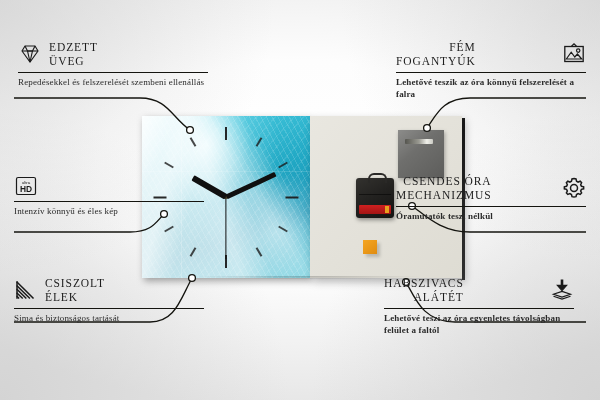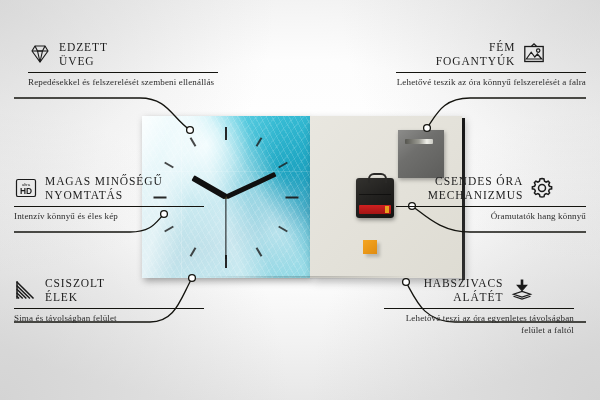--- a/index.html
+++ b/index.html
@@ -110,32 +110,32 @@
   .hand{position:absolute;background:#101010;transform-origin:bottom center;border-radius:1px;}
   .center-dot{
     position:absolute;left:50%;top:50%;width:4px;height:4px;margin:-2px 0 0 -2px;
     border-radius:50%;background:#6b5a2a;
   }
 
   
   .callout{position:absolute;width:190px;}
   .callout .head{display:flex;align-items:center;gap:7px;}
   .callout.left .head{justify-content:flex-start;}
-  .callout.right .head{justify-content:center;}
+  .callout.right .head{justify-content:space-between;}
   .title{
     font-size:11.5px;letter-spacing:.9px;color:#1d1d1d;line-height:1.25;
     text-transform:uppercase;font-weight:400;
   }
   .callout.left .title{text-align:left;}
   .callout.right .title{text-align:right;}
   .rule{height:1px;background:#14140f;margin-top:3px;}
   .sub{
     font-size:9px;color:#2b2b2b;line-height:1.35;margin-top:3px;letter-spacing:.15px;
   }
-  .callout.right .sub{text-align:right;}
+  .callout.right .sub{font-weight:bold;}
   .icon{width:24px;height:24px;flex:0 0 24px;}
   .icon svg{display:block;width:24px;height:24px;}
 
   
   .connectors{position:absolute;inset:0;pointer-events:none;}
 </style>
 </head>
 <body>
 
 <div class="vignette"></div>
@@ -197,21 +197,21 @@
   <g fill="#ffffff" stroke="#14140f" stroke-width="1.3">
     <circle cx="190" cy="130" r="3.4"></circle>
     <circle cx="164" cy="214" r="3.4"></circle>
     <circle cx="192" cy="278" r="3.4"></circle>
     <circle cx="427" cy="128" r="3.4"></circle>
     <circle cx="412" cy="206" r="3.4"></circle>
     <circle cx="406" cy="282" r="3.4"></circle>
   </g>
 </svg>
 
-<div class="callout left" style="left:28px;top:40px;">
+<div class="callout left" style="left:18px;top:40px;">
   <div class="head">
     <span class="icon">
       <svg viewBox="0 0 24 24" fill="none" stroke="#1a1a1a" stroke-width="1.1">
         <path d="M4 9 L12 20 L20 9 L17 4 L7 4 Z"></path>
         <path d="M4 9 H20"></path>
           <path d="M7 4 L9.5 9 L12 20"></path>
           <path d="M17 4 L14.5 9 L12 20"></path>
         <path d="M9.5 9 H14.5"></path>
       </svg>
     </span>
@@ -224,23 +224,20 @@
 </div>
 
 <div class="callout left" style="left:14px;top:174px;">
   <div class="head">
     <span class="icon">
       <svg viewBox="0 0 24 24">
         <rect x="2.5" y="3.5" width="19" height="17" rx="1.6" fill="none" stroke="#1a1a1a" stroke-width="1.2"></rect>
         <text x="12" y="10.2" text-anchor="middle" font-family="Liberation Sans, sans-serif" font-size="4.4" fill="#1a1a1a">ultra</text>
         <text x="12" y="18" text-anchor="middle" font-family="Liberation Sans, sans-serif" font-size="8.4" font-weight="bold" fill="#1a1a1a">HD</text>
       </svg>
-    </span>
-    <span class="title">
-      <span>MAGAS MINŐSÉGŰ</span><br><span>NYOMTATÁS</span>
     </span>
   </div>
   <div class="rule"></div>
   <div class="sub">Intenzív könnyű és éles kép</div>
 </div>
 
 <div class="callout left" style="left:14px;top:276px;">
   <div class="head">
     <span class="icon">
       <svg viewBox="0 0 24 24" stroke="#1a1a1a" stroke-width="1.5" fill="none" stroke-linecap="square">
@@ -250,21 +247,21 @@
         <path d="M3.2 11.6 L11.8 20"></path>
         <path d="M3.2 15.2 L8.2 20"></path>
         <path d="M3.2 18.6 L4.6 20"></path>
       </svg>
     </span>
     <span class="title">
       <span>CSISZOLT</span><br><span>ÉLEK</span>
     </span>
   </div>
   <div class="rule"></div>
-  <div class="sub">Sima és távolságban felület</div>
+  <div class="sub">Sima és biztonságos tartását</div>
 </div>
 
 <div class="callout right" style="left:396px;top:40px;">
   <div class="head">
     <span class="title">
       <span>FÉM</span><br><span>FOGANTYÚK</span>
     </span>
     <span class="icon">
       <svg viewBox="0 0 24 24" fill="none" stroke="#1a1a1a" stroke-width="1.2">
         <path d="M9.5 4.2 L12 1.8 L14.5 4.2"></path>
@@ -284,21 +281,21 @@
       <span>CSENDES ÓRA</span><br><span>MECHANIZMUS</span>
     </span>
     <span class="icon">
       <svg viewBox="0 0 24 24" fill="none" stroke="#1a1a1a" stroke-width="1.5">
         <path d="M12 2.6 l2 .35 .55 2.2 1.55 .9 2.1-.8 1.4 1.45 -.95 2.0 .8 1.6 2.2 .5 0 2.05 -2.2 .5 -.8 1.6 .95 2.0 -1.4 1.45 -2.1-.8 -1.55 .9 -.55 2.2 -2 .35 -2-.35 -.55-2.2 -1.55-.9 -2.1 .8 -1.4-1.45 .95-2.0 -.8-1.6 -2.2-.5 0-2.05 2.2-.5 .8-1.6 -.95-2.0 1.4-1.45 2.1 .8 1.55-.9 .55-2.2 Z"></path>
         <circle cx="12" cy="12" r="3.5"></circle>
       </svg>
     </span>
   </div>
   <div class="rule"></div>
-  <div class="sub">Óramutatók hang könnyű</div>
+  <div class="sub">Óramutatók teszi nélkül</div>
 </div>
 
 <div class="callout right" style="left:384px;top:276px;">
   <div class="head">
     <span class="title">
       <span>HABSZIVACS</span><br><span>ALÁTÉT</span>
     </span>
     <span class="icon">
       <svg viewBox="0 0 24 24" fill="none" stroke="#1a1a1a" stroke-width="1.2">
         <path d="M12 1.5 L12 8.5" stroke-width="2.6"></path>

